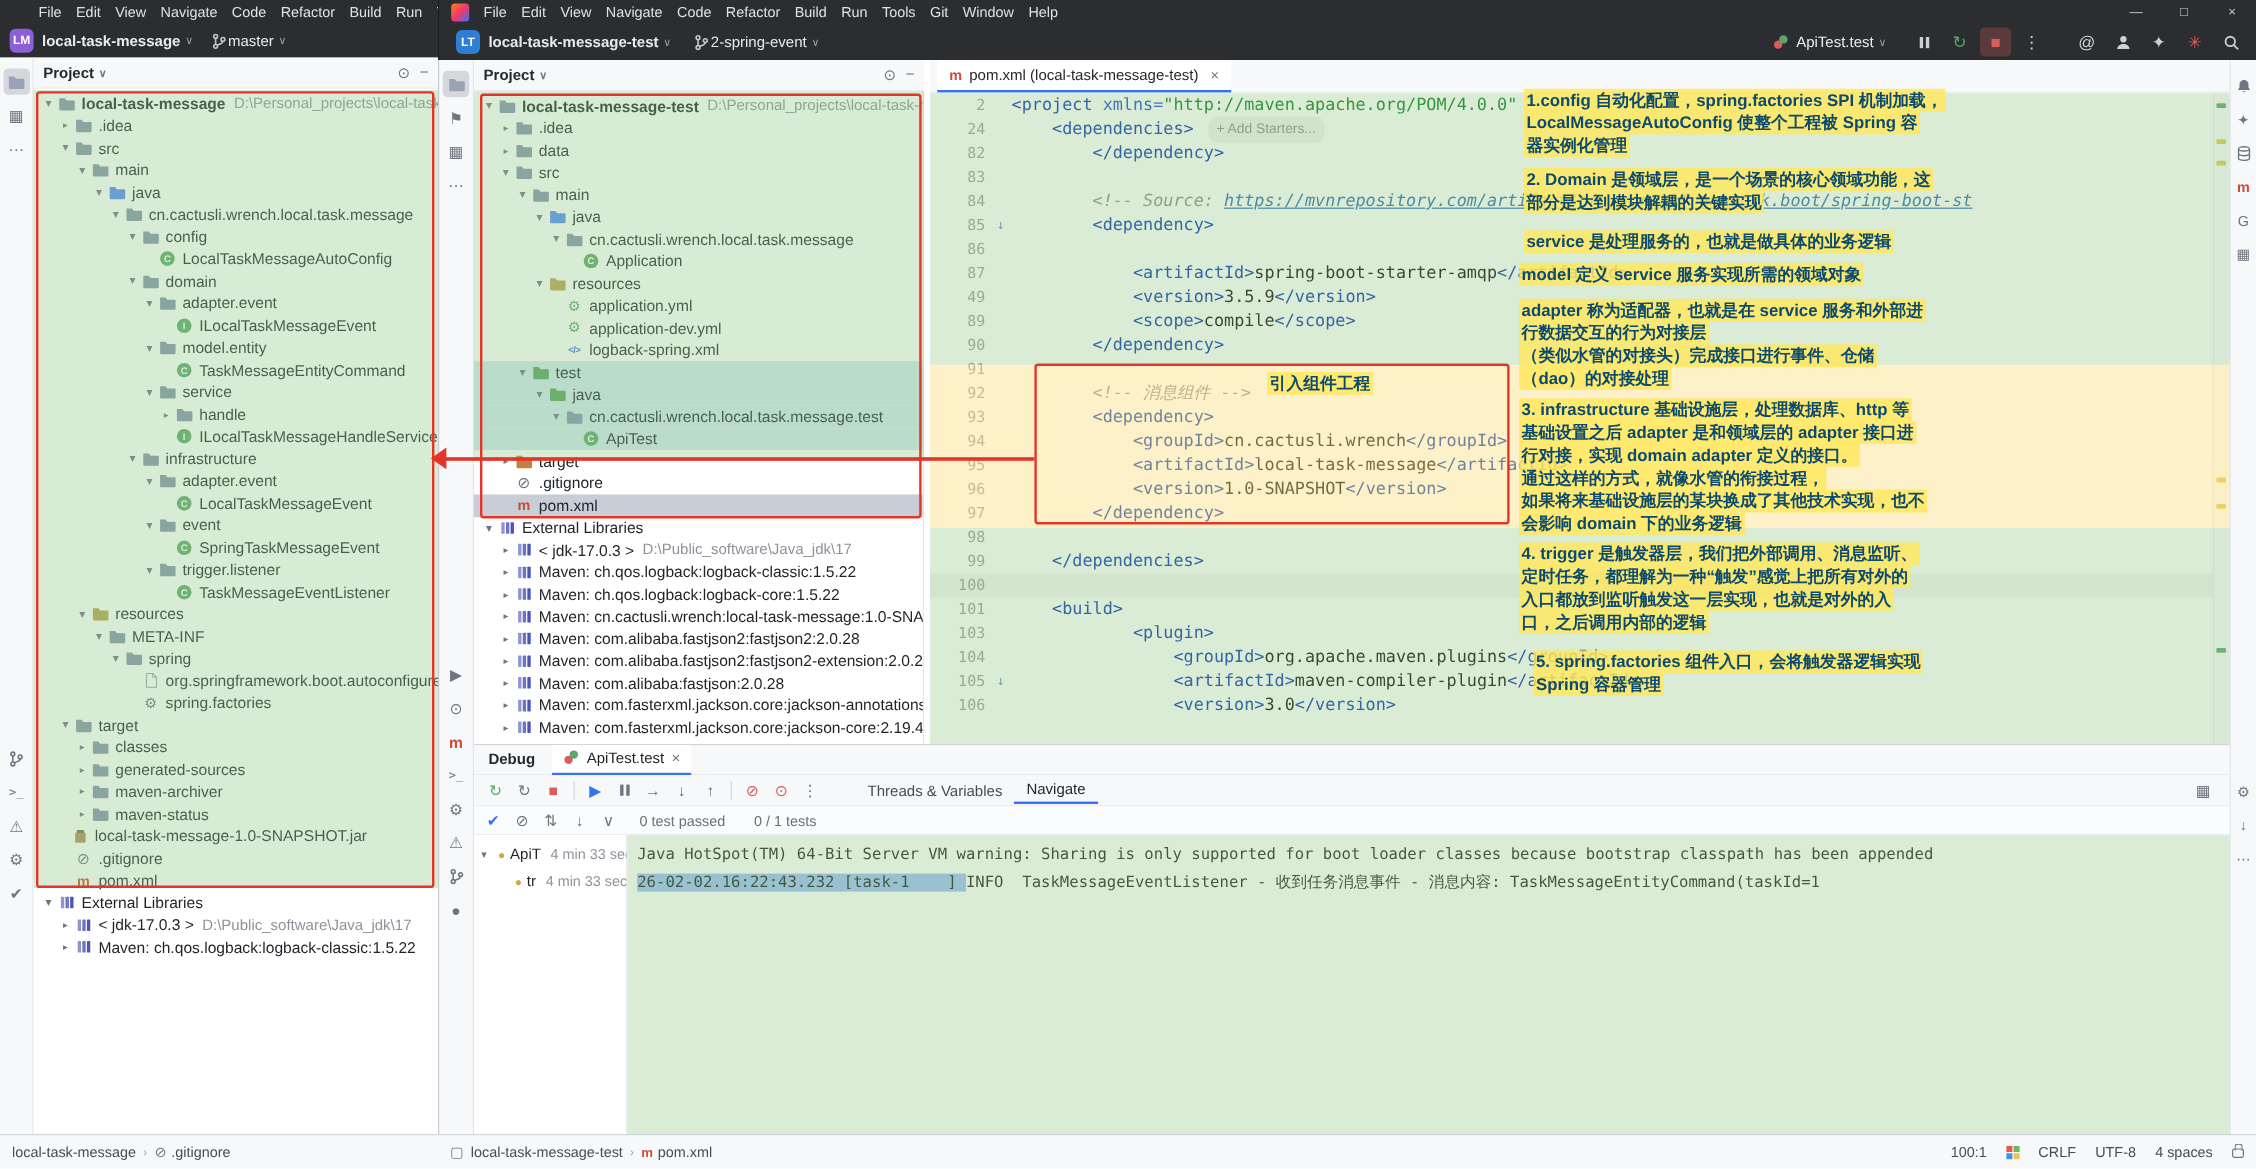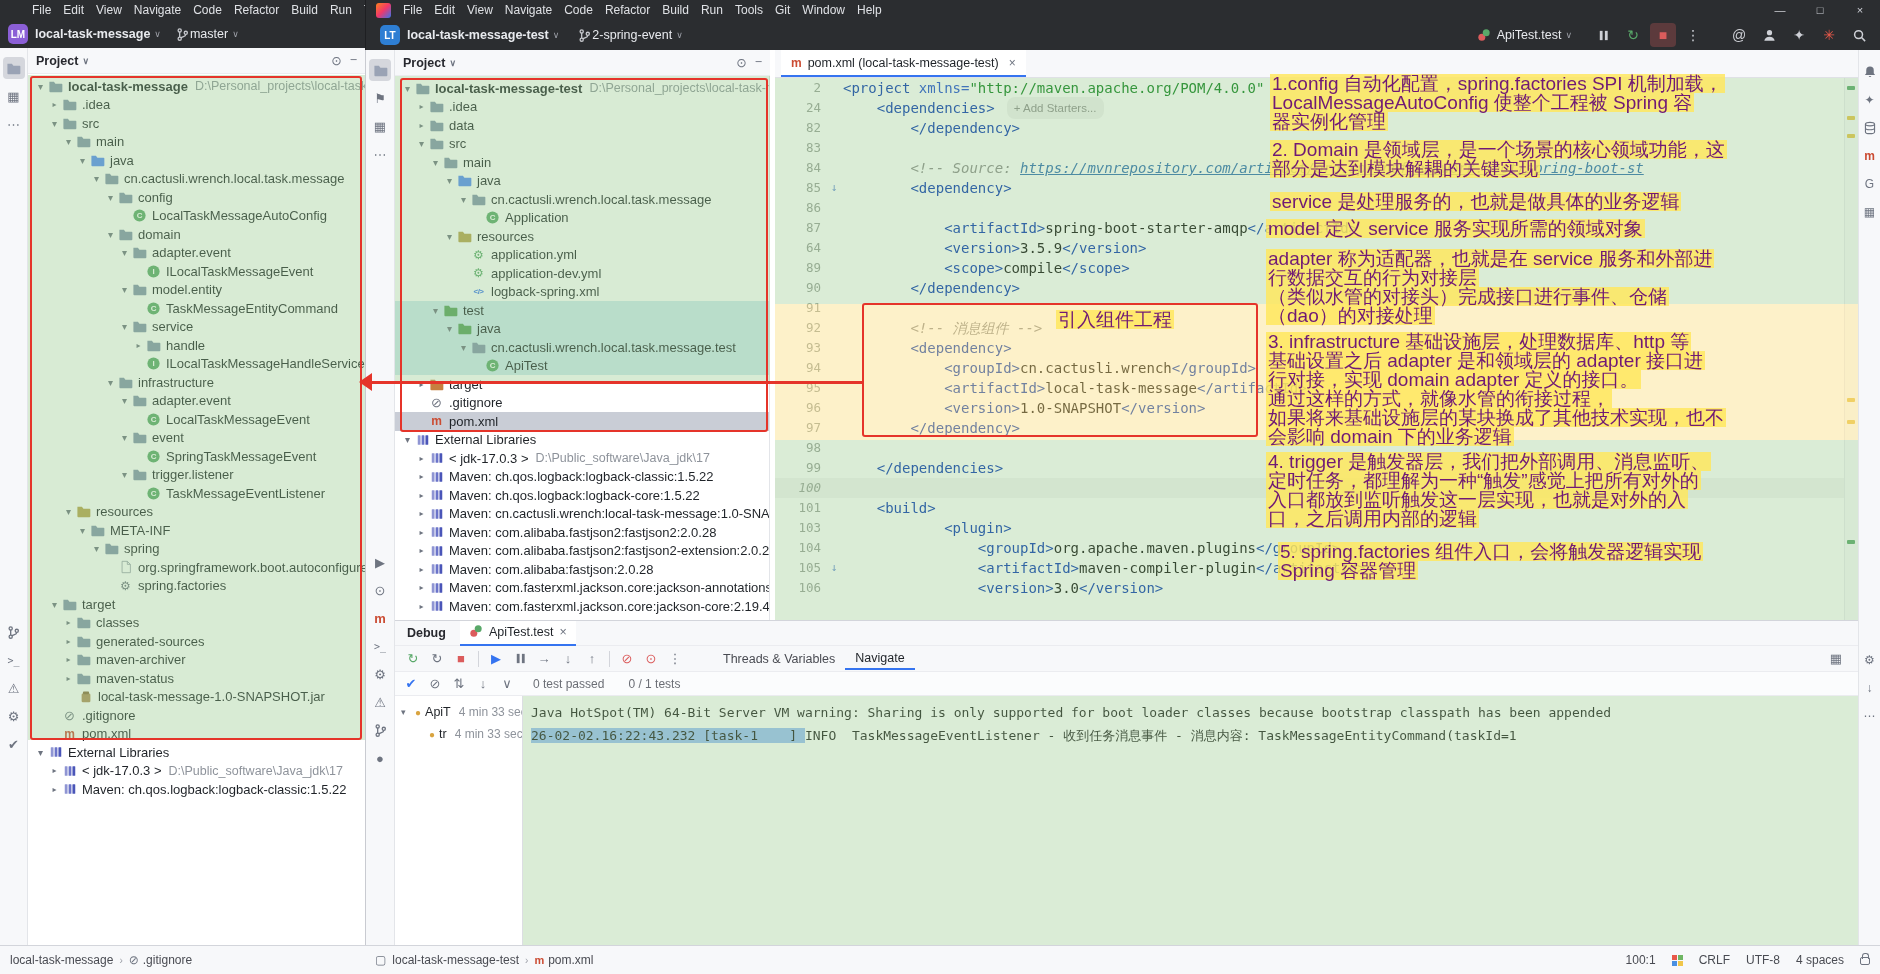--- a/index.html
+++ b/index.html
@@ -58,21 +58,21 @@
   .testrow{display:flex;align-items:center;height:22px;font-size:12.5px;white-space:nowrap;padding-left:6px}
   .testrow .time{color:#8e939b;margin-left:8px;font-size:12px}
   .cline{font-family:"DejaVu Sans Mono","Liberation Mono",monospace;font-size:13px;line-height:23px;white-space:pre;color:#1c1c1c}
   .cline .sel{background:#9cc0f7}
   .statusbar{background:#f7f8fa;border-top:1px solid #d3d5db;display:flex;align-items:center;font-size:12px;color:#494b52;padding:0 10px}
   .statusbar .sep{color:#9da0a8;margin:0 6px;font-size:10px}
   .statusbar .ritem{margin-left:16px;color:#494b52}
   
   .rrect{position:absolute;border:2px solid #e5342a;border-radius:3px;z-index:55;pointer-events:none}
   .gov{position:absolute;z-index:40;pointer-events:none}
-  .note{position:absolute;z-index:60;font-weight:400;font-size:19px;line-height:19px;color:#701a75;white-space:nowrap;pointer-events:none}
+  .note{position:absolute;z-index:60;font-weight:700;font-size:14px;line-height:19px;color:#0c4a6e;white-space:nowrap;pointer-events:none}
   .note span{display:block;width:fit-content;background:rgba(255,231,90,.82);padding:0 2px}
   .aline{position:absolute;height:3px;background:#e5342a;z-index:58;pointer-events:none}
   .ahead{position:absolute;width:0;height:0;border:9px solid transparent;border-right:13px solid #e5342a;z-index:58;pointer-events:none}
   .winctl{width:40px;height:20px;display:flex;align-items:center;justify-content:center;color:#ced0d6;font-size:11px}
 </style>
 </head>
 <body>
 
 <div id="app">
 
@@ -442,21 +442,21 @@
       </div>
       <div class="trow" style="padding-left: 34px;">
         <span class="chev">▸</span>
         <span class="icoBox">
           <svg width="15" height="15" viewBox="0 0 16 16">
             <path d="M1.5 3h4.8l1.6 2h6.6a.8.8 0 0 1 .8.8V13a1 1 0 0 1-1 1H2.5a1 1 0 0 1-1-1z" fill="#8293AD"></path>
           </svg>
         </span>
         <span class="lbl">maven-status</span>
       </div>
-      <div class="trow" style="padding-left: 36px;">
+      <div class="trow" style="padding-left: 17px;">
         <span class="chev"></span>
         <span class="icoBox">
           <svg width="14" height="14" viewBox="0 0 16 16">
             <rect x="3" y="4" width="10" height="10" rx="1.5" fill="#b08f5c"></rect>
             <rect x="4.5" y="1.8" width="7" height="3" rx="1" fill="#8a6c3f"></rect>
           </svg>
         </span>
         <span class="lbl">local-task-message-1.0-SNAPSHOT.jar</span>
       </div>
       <div class="trow" style="padding-left: 20px;">
@@ -945,33 +945,33 @@
   </div>
   <div class="abs" id="editor" style="left:775px;top:78px;width:1069px;height:542px;overflow:hidden;background:#ffffff">
       <div class="eline"><span class="gut">2</span><span class="gico"></span><span><span class="tag">&lt;project </span><span class="attr">xmlns=</span><span class="str">"http://maven.apache.org/POM/4.0.0"</span></span></div>
       <div class="eline"><span class="gut">24</span><span class="gico"></span><span><span class="tag">    &lt;dependencies&gt;</span></span><span class="inlay">+ Add Starters...</span></div>
       <div class="eline"><span class="gut">82</span><span class="gico"></span><span><span class="tag">        &lt;/dependency&gt;</span></span></div>
       <div class="eline"><span class="gut">83</span><span class="gico"></span><span></span></div>
       <div class="eline"><span class="gut">84</span><span class="gico"></span><span><span class="cmt">        &lt;!-- Source: </span><span class="lnk">https://mvnrepository.com/artifact/org.springframework.boot/spring-boot-st</span></span></div>
       <div class="eline"><span class="gut">85</span><span class="gico">↓</span><span><span class="tag">        &lt;dependency&gt;</span></span></div>
       <div class="eline"><span class="gut">86</span><span class="gico"></span></div>
       <div class="eline"><span class="gut">87</span><span class="gico"></span><span><span class="tag">            &lt;artifactId&gt;</span><span class="txt">spring-boot-starter-amqp</span><span class="tag">&lt;/artifactId&gt;</span></span></div>
-      <div class="eline"><span class="gut">64</span><span class="gico"></span><span><span class="tag">            &lt;version&gt;</span><span class="txt">3.5.9</span><span class="tag">&lt;/version&gt;</span></span></div>
+      <div class="eline"><span class="gut">49</span><span class="gico"></span><span><span class="tag">            &lt;version&gt;</span><span class="txt">3.5.9</span><span class="tag">&lt;/version&gt;</span></span></div>
       <div class="eline"><span class="gut">89</span><span class="gico"></span><span><span class="tag">            &lt;scope&gt;</span><span class="txt">compile</span><span class="tag">&lt;/scope&gt;</span></span></div>
       <div class="eline"><span class="gut">90</span><span class="gico"></span><span><span class="tag">        &lt;/dependency&gt;</span></span></div>
       <div class="eline"><span class="gut">91</span><span class="gico"></span><span></span></div>
       <div class="eline"><span class="gut">92</span><span class="gico"></span><span><span class="cmt">        &lt;!-- 消息组件 --&gt;</span></span></div>
       <div class="eline"><span class="gut">93</span><span class="gico"></span><span><span class="tag">        &lt;dependency&gt;</span></span></div>
       <div class="eline"><span class="gut">94</span><span class="gico"></span><span><span class="tag">            &lt;groupId&gt;</span><span class="txt">cn.cactusli.wrench</span><span class="tag">&lt;/groupId&gt;</span></span></div>
       <div class="eline"><span class="gut">95</span><span class="gico"></span><span><span class="tag">            &lt;artifactId&gt;</span><span class="txt">local-task-message</span><span class="tag">&lt;/artifactId&gt;</span></span></div>
       <div class="eline"><span class="gut">96</span><span class="gico"></span><span><span class="tag">            &lt;version&gt;</span><span class="txt">1.0-SNAPSHOT</span><span class="tag">&lt;/version&gt;</span></span></div>
       <div class="eline"><span class="gut">97</span><span class="gico"></span><span><span class="tag">        &lt;/dependency&gt;</span></span></div>
       <div class="eline"><span class="gut">98</span><span class="gico"></span><span></span></div>
       <div class="eline"><span class="gut">99</span><span class="gico"></span><span><span class="tag">    &lt;/dependencies&gt;</span></span></div>
-      <div class="eline" style="background: rgba(0, 0, 0, 0.043); font-style: italic;"><span class="gut">100</span><span class="gico"></span><span></span></div>
+      <div class="eline" style="background: rgba(0, 0, 0, 0.043);"><span class="gut">100</span><span class="gico"></span><span></span></div>
       <div class="eline"><span class="gut">101</span><span class="gico"></span><span><span class="tag">    &lt;build&gt;</span></span></div>
       <div class="eline"><span class="gut">103</span><span class="gico"></span><span><span class="tag">            &lt;plugin&gt;</span></span></div>
       <div class="eline"><span class="gut">104</span><span class="gico"></span><span><span class="tag">                &lt;groupId&gt;</span><span class="txt">org.apache.maven.plugins</span><span class="tag">&lt;/groupId&gt;</span></span></div>
       <div class="eline"><span class="gut">105</span><span class="gico">↓</span><span><span class="tag">                &lt;artifactId&gt;</span><span class="txt">maven-compiler-plugin</span><span class="tag">&lt;/artifactId&gt;</span></span></div>
       <div class="eline"><span class="gut">106</span><span class="gico"></span><span><span class="tag">                &lt;version&gt;</span><span class="txt">3.0</span><span class="tag">&lt;/version&gt;</span></span></div>
     </div>
   <div class="abs" id="estripe" style="left:1844px;top:78px;width:14px;height:542px;background:#fafbfc;border-left:1px solid #ebecf0">
       <span class="estripe-mark" style="top: 8px; background: rgb(89, 168, 105);"></span>
       <span class="estripe-mark" style="top: 38px; background: rgb(232, 196, 74);"></span>
       <span class="estripe-mark" style="top: 56px; background: rgb(232, 196, 74);"></span>

